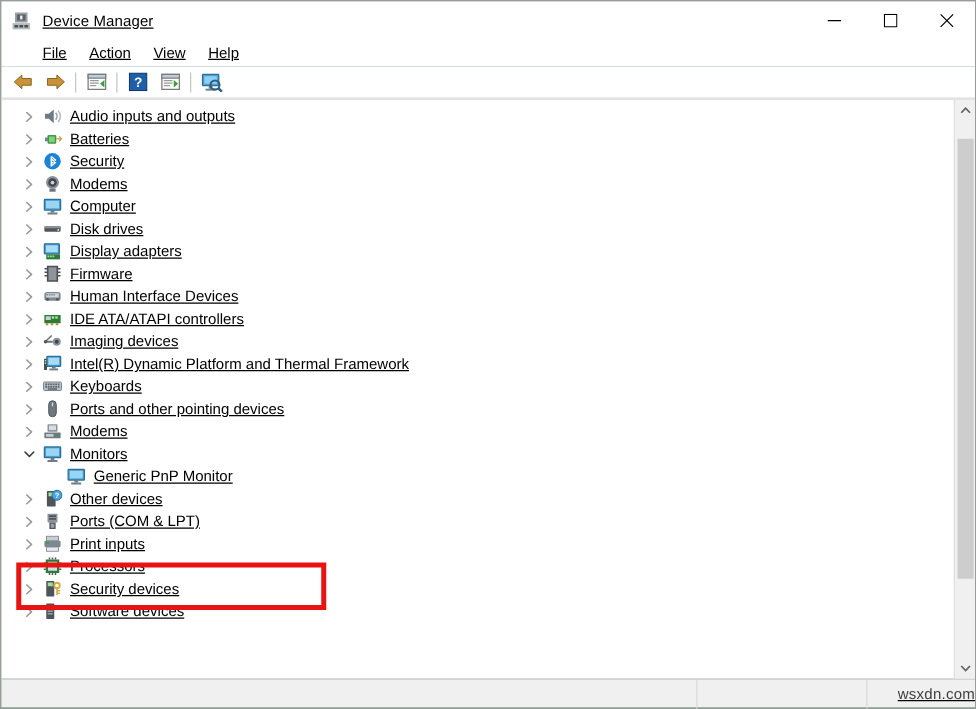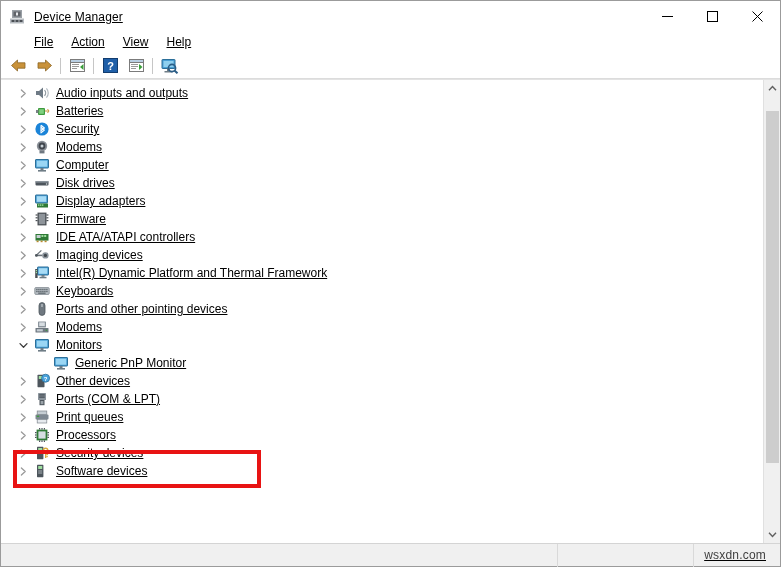--- a/index.html
+++ b/index.html
@@ -153,21 +153,21 @@
     border-top: 1px solid #d4d4d4;
     display: flex; align-items: center;
     position: relative;
   }
   .sb-cell { height: 23px; position: relative; }
   .sb-cell + .sb-cell { border-left: 1px solid #d9d9d9; }
   .sb-cell.c1 { width: 556px; }
   .sb-cell.c2 { width: 136px; }
   .sb-cell.c3 { flex: 1 1 auto;
     display: flex; align-items: center; justify-content: flex-end;
-    padding-right: 14px; }
+    padding-right: 0; }
   .watermark {
     font-size: 12px; color: #3f3f3f;
     letter-spacing: .2px;
   }
 </style>
 </head>
 <body>
 
 <div class="window">
 
@@ -381,20 +381,38 @@
             </svg></div>
           <span class="lbl">Firmware</span>
         </div>
         <div class="row">
           <div class="chev">
             <svg width="9" height="9" viewBox="0 0 9 9">
               <path d="M2.4 1 L6.2 4.5 L2.4 8" fill="none" stroke="#9a9a9a" stroke-width="1.3" stroke-linecap="round" stroke-linejoin="round"></path>
             </svg>
           </div>
           <div class="ico"><svg width="16" height="16" viewBox="0 0 16 16">
+              <rect x="1.5" y="4.5" width="13" height="7" rx="2" fill="#7e8892"></rect>
+              <rect x="3" y="5.6" width="10" height="3.4" fill="#cfd6dc"></rect>
+              <rect x="3.4" y="6.2" width="1.2" height="1.2" fill="#7e8892"></rect>
+              <rect x="5.2" y="6.2" width="1.2" height="1.2" fill="#7e8892"></rect>
+              <rect x="7" y="6.2" width="1.2" height="1.2" fill="#7e8892"></rect>
+              <rect x="8.8" y="6.2" width="1.2" height="1.2" fill="#7e8892"></rect>
+              <circle cx="4" cy="10.4" r="1.1" fill="#4d555c"></circle>
+              <circle cx="12" cy="10.4" r="1.1" fill="#4d555c"></circle>
+            </svg></div>
+          <span class="lbl">Human Interface Devices</span>
+        </div>
+        <div class="row">
+          <div class="chev">
+            <svg width="9" height="9" viewBox="0 0 9 9">
+              <path d="M2.4 1 L6.2 4.5 L2.4 8" fill="none" stroke="#9a9a9a" stroke-width="1.3" stroke-linecap="round" stroke-linejoin="round"></path>
+            </svg>
+          </div>
+          <div class="ico"><svg width="16" height="16" viewBox="0 0 16 16">
               <rect x="1.5" y="5" width="13" height="6.6" fill="#2f7a36"></rect>
               <rect x="2.6" y="6" width="4" height="3" fill="#c8cfd4"></rect>
               <rect x="7.4" y="6" width="2" height="2" fill="#9ede9e"></rect>
               <rect x="10.2" y="6" width="2" height="2" fill="#9ede9e"></rect>
               <rect x="2.6" y="11.6" width="2" height="1.6" fill="#b98b30"></rect>
               <rect x="6.6" y="11.6" width="2" height="1.6" fill="#b98b30"></rect>
               <rect x="10.6" y="11.6" width="2" height="1.6" fill="#b98b30"></rect>
             </svg></div>
           <span class="lbl">IDE ATA/ATAPI controllers</span>
         </div>
@@ -539,21 +557,21 @@
             <svg width="9" height="9" viewBox="0 0 9 9">
               <path d="M2.4 1 L6.2 4.5 L2.4 8" fill="none" stroke="#9a9a9a" stroke-width="1.3" stroke-linecap="round" stroke-linejoin="round"></path>
             </svg>
           </div>
           <div class="ico"><svg width="16" height="16" viewBox="0 0 16 16">
               <rect x="3.2" y="2" width="9.6" height="3.6" fill="#c6ced4" stroke="#7e868d" stroke-width="0.7"></rect>
               <rect x="1.5" y="5.6" width="13" height="5" rx="1" fill="#7e8892"></rect>
               <rect x="2.8" y="6.6" width="2.4" height="1.4" fill="#3f9b3f"></rect>
               <rect x="3.2" y="10.6" width="9.6" height="3.4" fill="#e6eaee" stroke="#7e868d" stroke-width="0.7"></rect>
             </svg></div>
-          <span class="lbl">Print queues</span>
+          <span class="lbl">Print inputs</span>
         </div>
         <div class="row">
           <div class="chev">
             <svg width="9" height="9" viewBox="0 0 9 9">
               <path d="M2.4 1 L6.2 4.5 L2.4 8" fill="none" stroke="#9a9a9a" stroke-width="1.3" stroke-linecap="round" stroke-linejoin="round"></path>
             </svg>
           </div>
           <div class="ico"><svg width="16" height="16" viewBox="0 0 16 16">
               <rect x="2.6" y="2.6" width="10.8" height="10.8" fill="#2f7a36"></rect>
               <rect x="4.4" y="4.4" width="7.2" height="7.2" fill="#d5dde2"></rect>

